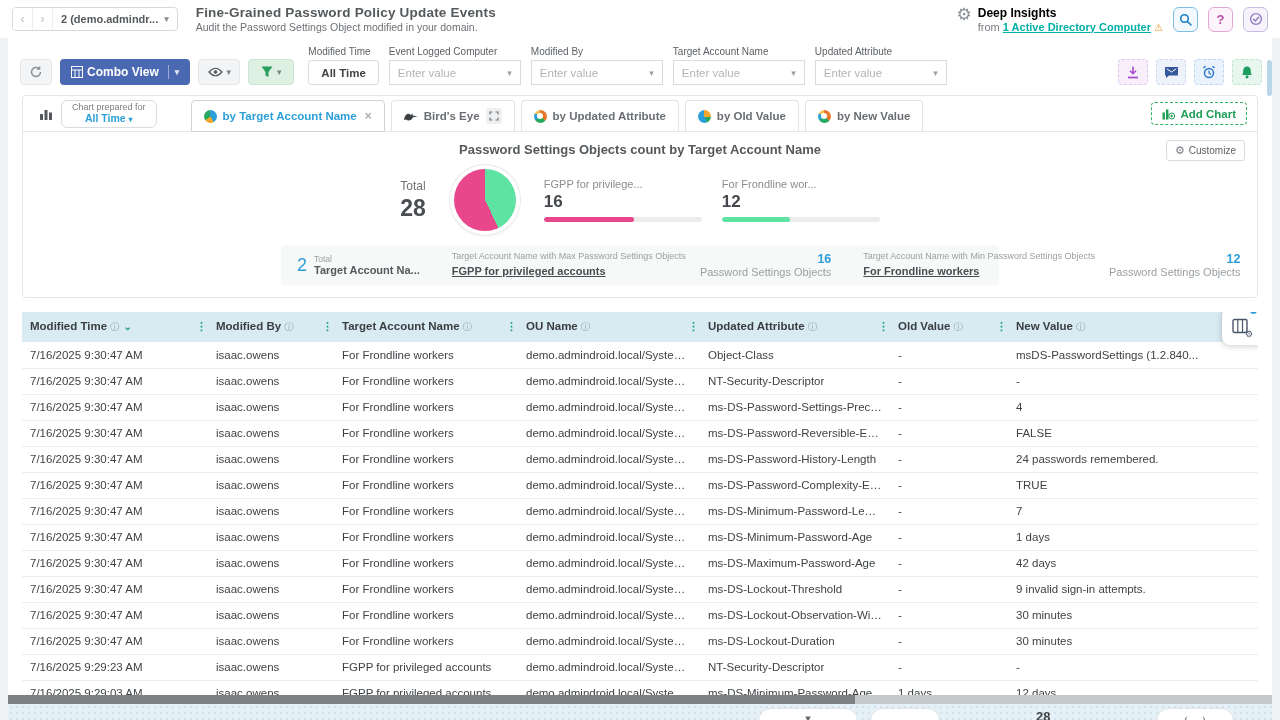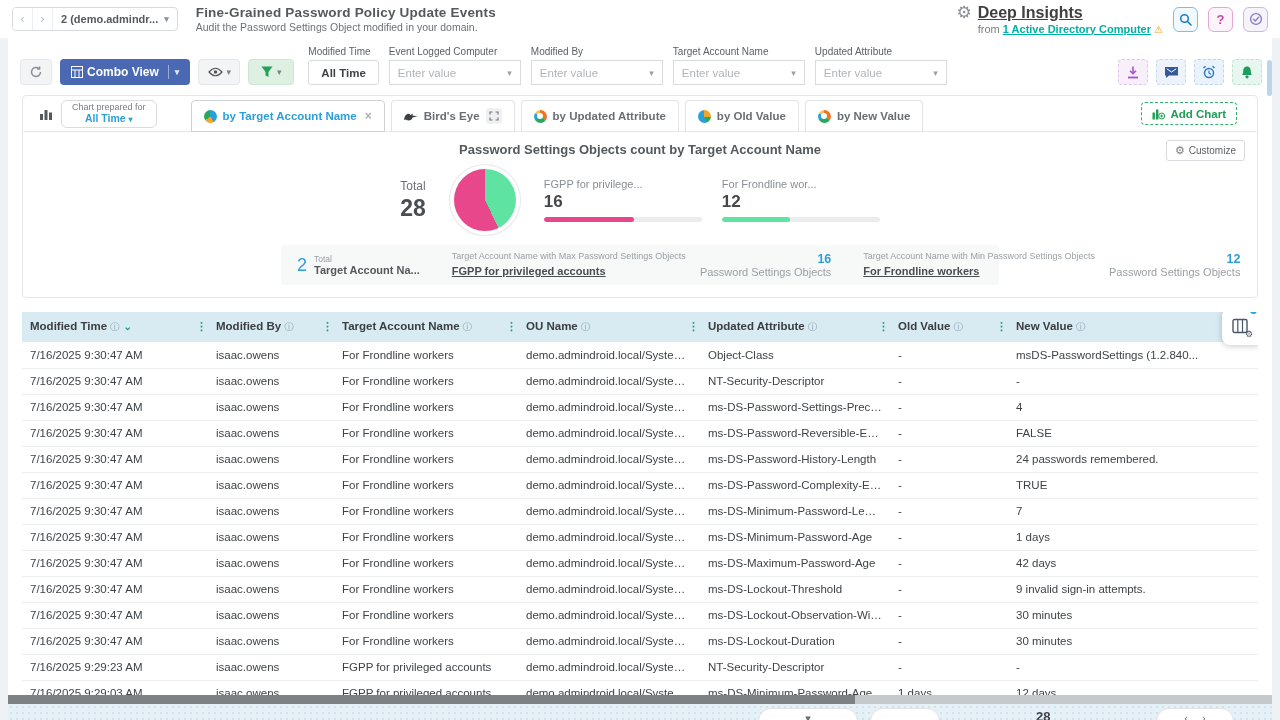--- a/index.html
+++ b/index.html
@@ -10,21 +10,21 @@
   .nav-pill{display:flex;align-items:center;border:1px solid #d7dadd;border-radius:4px;height:24px;overflow:hidden;background:#fff;}
   .nav-btn{width:20px;height:24px;border:none;background:#fff;color:#b9bec2;font-size:12px;cursor:pointer;border-right:1px solid #eceeef;}
   .selector{display:flex;align-items:center;gap:6px;padding:0 8px;font-size:11px;font-weight:bold;color:#55595c;cursor:pointer;}
   .selector .caret{color:#8a9096;font-size:9px;}
   .title-block{margin-left:18px;}
   .page-title{font-size:13.5px;font-weight:bold;color:#55595c;letter-spacing:.2px;}
   .page-subtitle{font-size:10.5px;color:#6d7175;margin-top:1px;}
   .top-right{margin-left:auto;display:flex;align-items:center;gap:10px;}
   .insights{display:flex;align-items:flex-start;gap:6px;}
   .insights-gear{font-size:17px;color:#8a9096;line-height:1;}
-  .insights-l1{font-size:16px;font-weight:bold;color:#404040;text-decoration:underline;}
+  .insights-l1{font-size:12px;font-weight:bold;color:#000000;}
   .insights-l2{font-size:11px;color:#7a7e82;margin-top:1px;}
   .insights-l2 a{color:#00b0a6;font-weight:bold;text-decoration:underline;cursor:pointer;}
   .warn{color:#f0a234;font-size:10px;}
   .sq-btn{width:25px;height:25px;border-radius:6px;display:flex;align-items:center;justify-content:center;cursor:pointer;background:#fff;}
   .sq-search{border:1.5px solid #7fbde4;background:#f2f9fe;}
   .sq-help{border:1.5px solid #e2a7d4;background:#fdf4fb;color:#b94da8;font-weight:bold;font-size:13px;}
   .sq-check{border:1.5px solid #c6bce2;background:#f6f3fc;}
   
   .content{margin:0 8px;background:#fff;height:682px;position:relative;overflow:hidden;}
   
@@ -60,21 +60,21 @@
   .tabs{display:flex;gap:6px;margin-left:34px;}
   .tab{display:flex;align-items:center;gap:6px;padding:7px 12px;border:1px solid #e2e4e6;border-bottom:none;border-radius:4px 4px 0 0;background:#fff;font-size:11.5px;font-weight:bold;color:#6a6e72;cursor:pointer;white-space:nowrap;}
   .tab.active{color:#2d9fd8;margin-bottom:-1px;border-bottom:1px solid #fff;border-color:#cfd3d6;}
   .tab-close{color:#aab0b4;font-size:12px;margin-left:2px;cursor:pointer;}
   .mini-pie{width:13px;height:13px;border-radius:50%;display:inline-block;position:relative;flex:none;}
   .mp-pie{background:conic-gradient(#2d9fd8 0 150deg,#f2a52b 150deg 235deg,#27a85f 235deg 360deg);}
   .mp-pie2{background:conic-gradient(#f2a52b 0 95deg,#27a85f 95deg 155deg,#2d9fd8 155deg 360deg);}
   .mp-donut{background:conic-gradient(#e8762c 0 130deg,#27a85f 130deg 235deg,#2d9fd8 235deg 300deg,#f2c14e 300deg 360deg);}
   .mp-donut::after{content:"";position:absolute;left:3.5px;top:3.5px;width:6px;height:6px;border-radius:50%;background:#fff;}
   .expand-chip{width:16px;height:16px;border-radius:3px;background:#eef0f2;display:flex;align-items:center;justify-content:center;}
-  .add-chart{position:absolute;right:20px;top:6px;display:flex;align-items:center;gap:5px;border:1px dashed #35b06b;border-radius:4px;padding:4px 10px;color:#1f9e55;font-size:11.5px;font-weight:bold;background:#fff;cursor:pointer;}
+  .add-chart{position:absolute;right:10px;top:6px;display:flex;align-items:center;gap:5px;border:1px dashed #35b06b;border-radius:4px;padding:4px 10px;color:#1f9e55;font-size:11.5px;font-weight:bold;background:#fff;cursor:pointer;}
   .customize{position:absolute;right:12px;top:44px;display:flex;align-items:center;gap:4px;border:1px solid #d9dbde;border-radius:3px;padding:3px 8px;font-size:10px;color:#5d6165;background:#fff;cursor:pointer;}
   .customize .gear{color:#7a7e82;font-size:11px;}
   .chart-body{padding:10px 0 0;}
   .chart-title{text-align:center;font-size:13px;font-weight:bold;color:#55595c;}
   .chart-row{display:flex;align-items:center;justify-content:center;gap:28px;margin-top:12px;}
   .total-block .t-label{font-size:12px;color:#6d7175;}
   .total-block .t-value{font-size:23px;font-weight:bold;color:#4a4e52;margin-top:2px;}
   .pie{width:62px;height:62px;border-radius:50%;box-shadow:0 0 0 4px #fff,0 0 0 5px #e6e8ea,0 2px 6px rgba(0,0,0,.18);flex:none;}
   .legend{display:flex;gap:20px;justify-content:space-between;}
   .litem{width:158px;}

